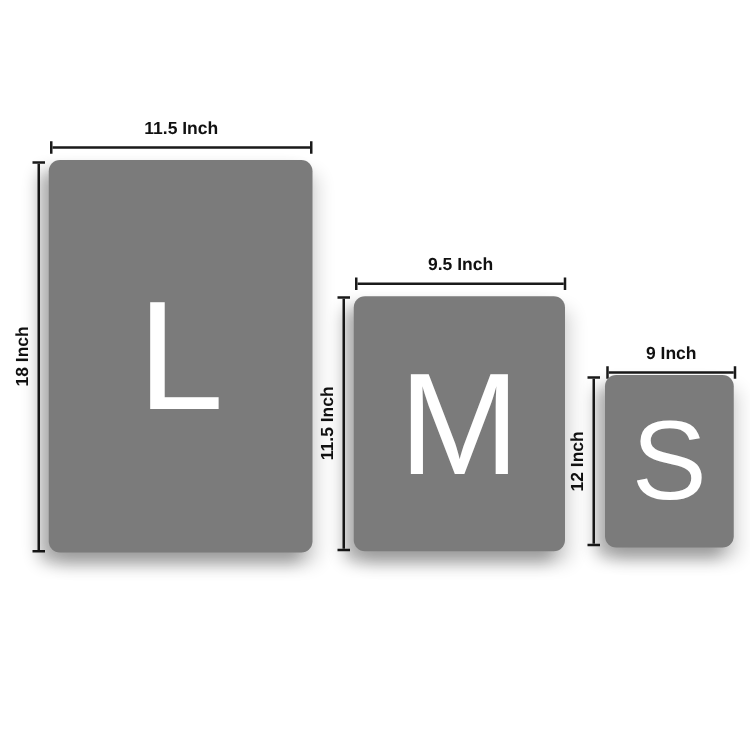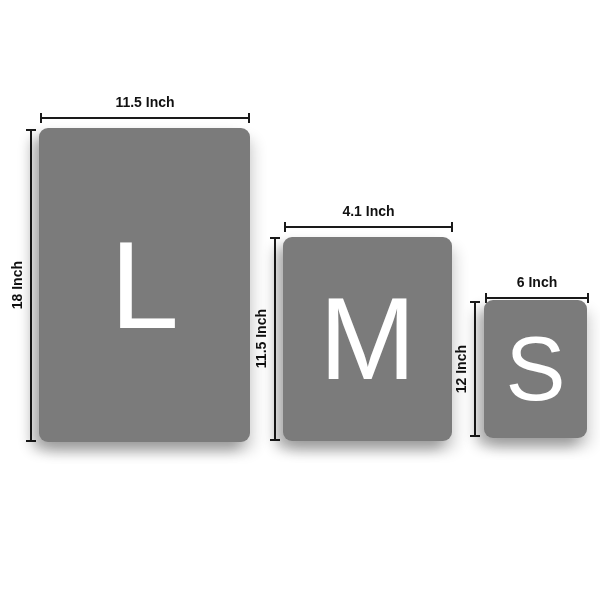--- a/index.html
+++ b/index.html
@@ -72,35 +72,35 @@
     <div class="dim-v-label">
       <span>18 Inch</span>
     </div>
     <div class="dim-v-line"></div>
   </div>
   <div class="panel panel-l" style="background: rgb(123, 123, 123);">
     <span class="letter letter-l">L</span>
   </div>
 
   <div class="dim-h dim-h-m">
-    <div class="dim-h-label">4.1 Inch</div>
+    <div class="dim-h-label">9.5 Inch</div>
     <div class="dim-h-line"></div>
   </div>
   <div class="dim-v dim-v-m">
     <div class="dim-v-label">
       <span>11.5 Inch</span>
     </div>
     <div class="dim-v-line"></div>
   </div>
   <div class="panel panel-m" style="background: rgb(123, 123, 123);">
     <span class="letter letter-m">M</span>
   </div>
 
   <div class="dim-h dim-h-s">
-    <div class="dim-h-label">6 Inch</div>
+    <div class="dim-h-label">9 Inch</div>
     <div class="dim-h-line"></div>
   </div>
   <div class="dim-v dim-v-s">
     <div class="dim-v-label">
       <span>12 Inch</span>
     </div>
     <div class="dim-v-line"></div>
   </div>
   <div class="panel panel-s" style="background: rgb(123, 123, 123);">
     <span class="letter letter-s">S</span>

